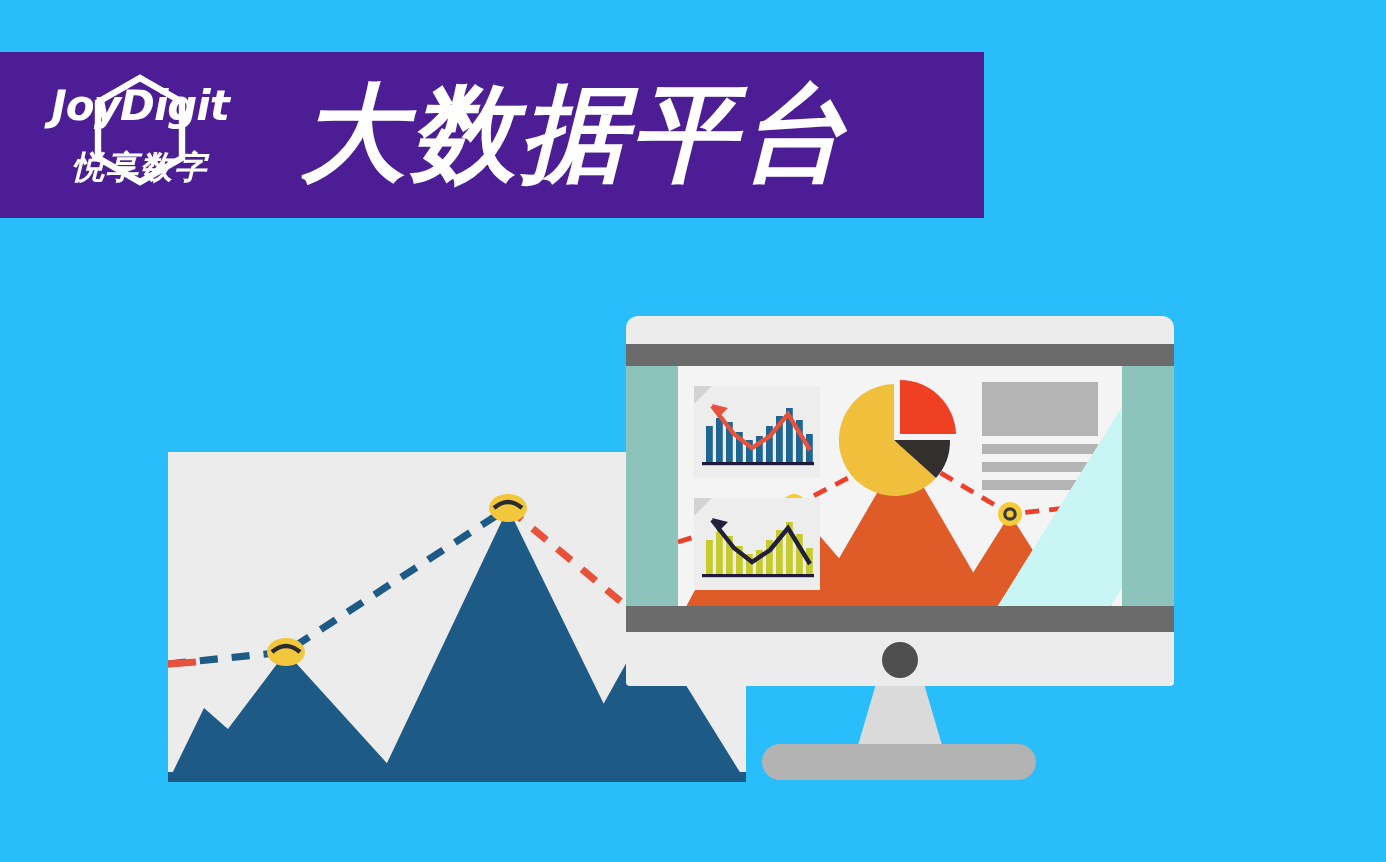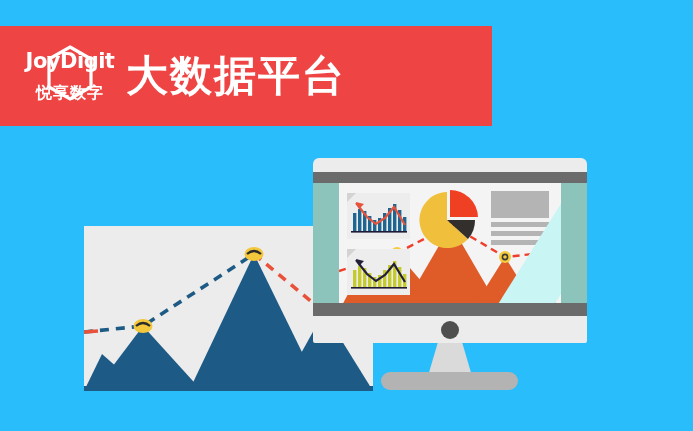--- a/index.html
+++ b/index.html
@@ -19,24 +19,25 @@
     overflow: hidden;
     background: #29bdfb;
   }
 
   
   .banner {
     position: absolute;
     left: 0;
     top: 26px;
     width: 492px;
-    height: 100px;
-    background: #ef4444;
+    height: 83px;
+    background: #4c1d95;
     display: flex;
     align-items: center;
+    font-style: italic;
   }
 
   .logo-block {
     position: relative;
     width: 112px;
     margin-left: 14px;
     display: flex;
     flex-direction: column;
     align-items: center;
     justify-content: center;
@@ -68,24 +69,25 @@
     color: #ffffff;
     font-size: 16px;
     font-weight: bold;
     letter-spacing: 1px;
     line-height: 1;
     white-space: nowrap;
   }
 
   .banner-title {
     color: #ffffff;
-    font-size: 42px;
+    font-size: 53px;
     font-weight: bold;
     letter-spacing: 2px;
     line-height: 1;
+    margin-left: 24px;
     white-space: nowrap;
     font-family: "DejaVu Sans", "Liberation Sans", sans-serif;
   }
 
   
   .left-panel {
     position: absolute;
     left: 84px;
     top: 226px;
     width: 289px;

